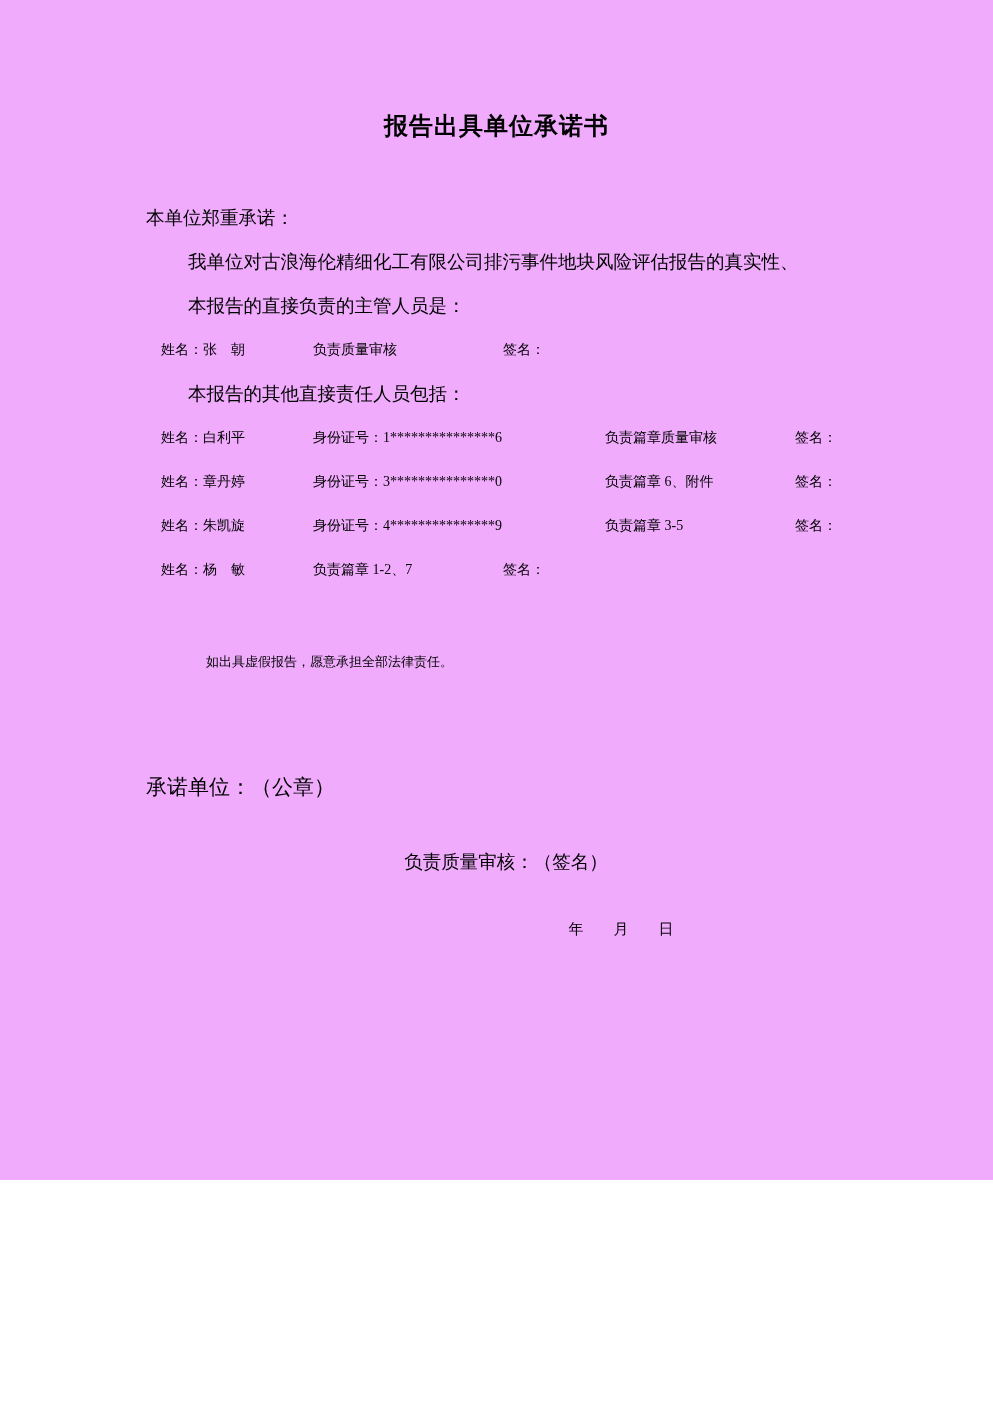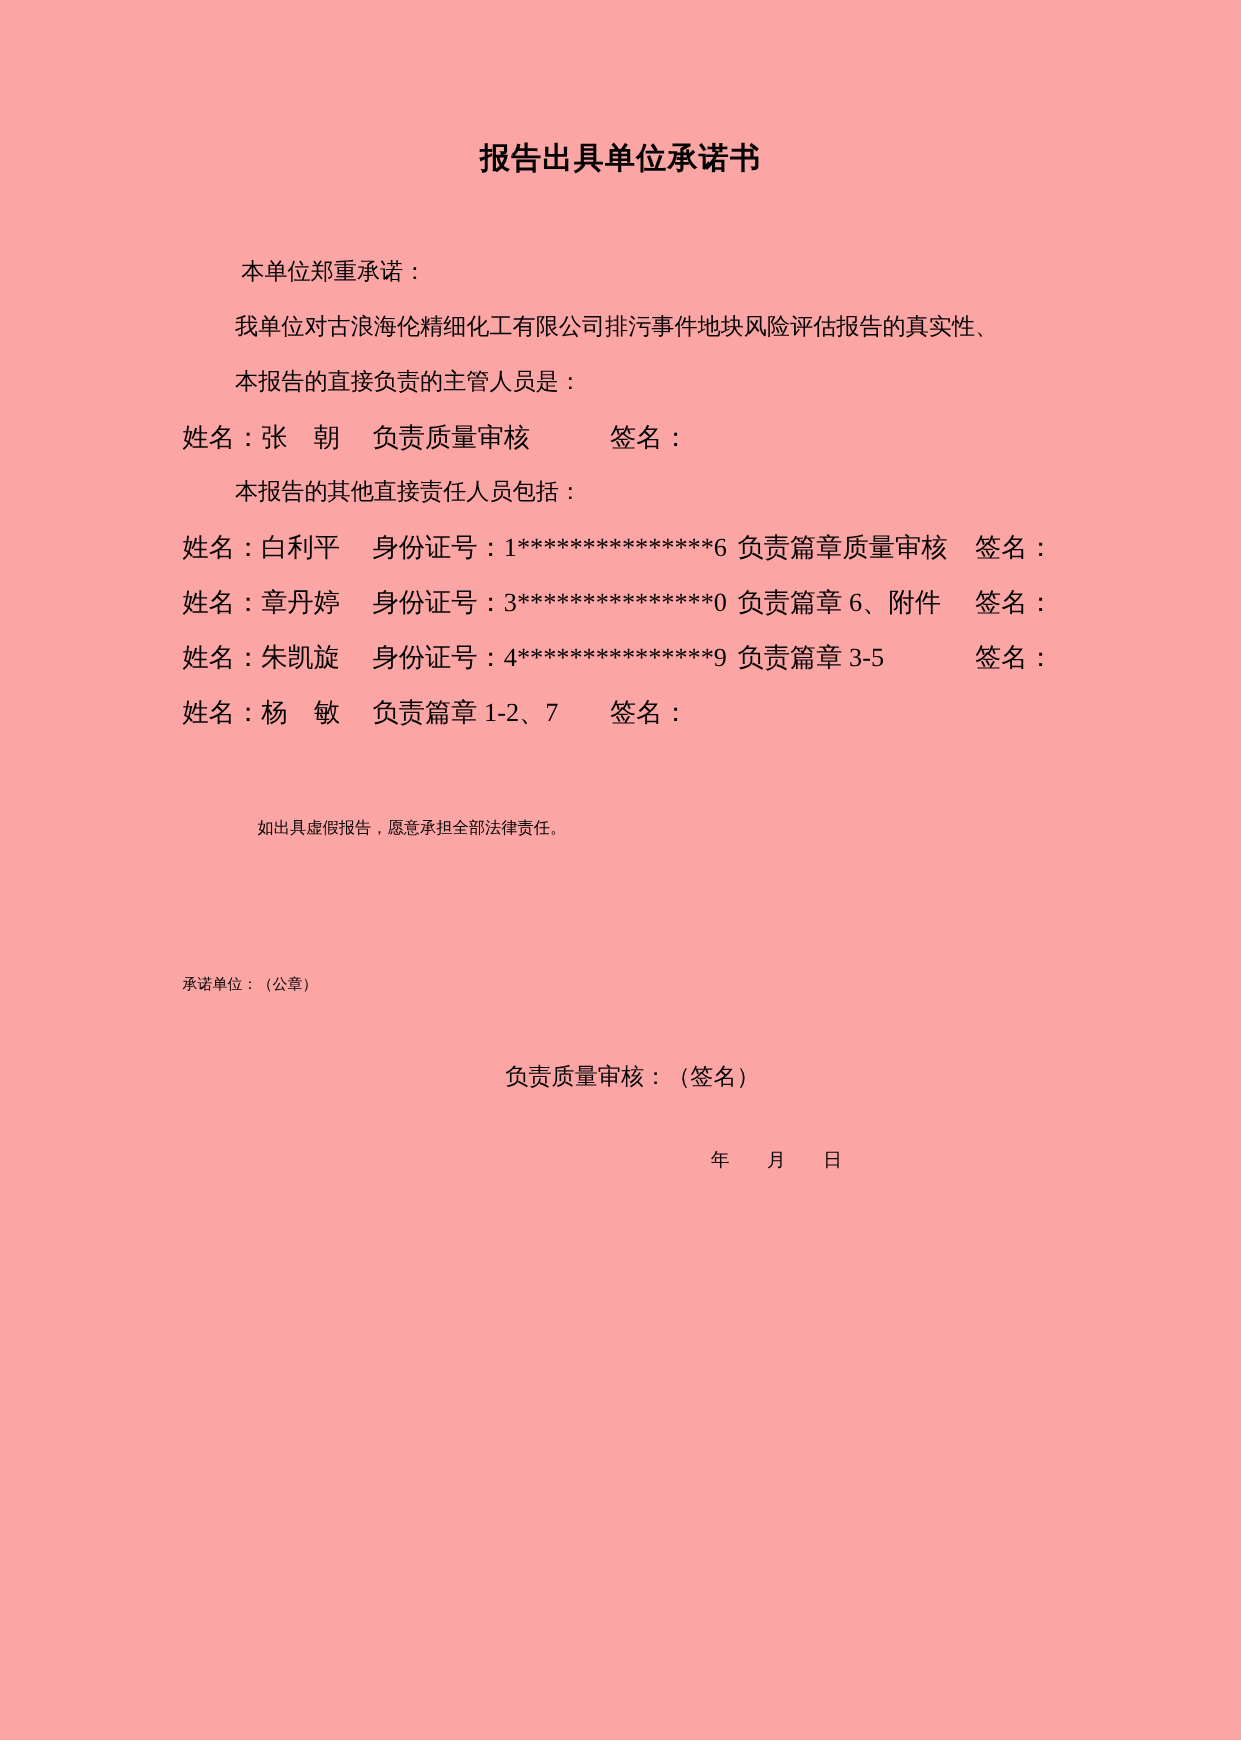--- a/index.html
+++ b/index.html
@@ -7,22 +7,22 @@
     padding: 0;
     background: #ffffff;
   }
   body {
     font-family: "Liberation Serif", "DejaVu Serif", serif;
     color: #000000;
   }
   .page {
     position: relative;
     width: 993px;
-    height: 1392px;
-    background: #fca5a5;
+    height: 1180px;
+    background: #f0abfc;
     overflow: hidden;
     box-sizing: border-box;
   }
   .doc-title {
     position: absolute;
     top: 110px;
     left: 0;
     width: 993px;
     text-align: center;
     font-size: 24px;
@@ -34,34 +34,34 @@
     position: absolute;
     left: 146px;
     top: 196px;
     width: 720px;
   }
   .line {
     font-size: 18.5px;
     line-height: 44px;
     white-space: pre;
     font-family: "Liberation Serif", "DejaVu Serif", serif;
-    margin-left: 47px;
   }
   .para {
     font-size: 18.5px;
     line-height: 44px;
     text-indent: 42px;
     font-family: "Liberation Serif", "DejaVu Serif", serif;
   }
   
   .person-row {
     display: flex;
-    font-size: 21px;
+    font-size: 14px;
     line-height: 44px;
     white-space: pre;
+    margin-left: 15px;
   }
   .col-name {
     width: 152px;
     flex: 0 0 152px;
   }
   .col-id {
     width: 292px;
     flex: 0 0 292px;
   }
   .col-duty {
@@ -77,21 +77,21 @@
     top: 640px;
     width: 720px;
     font-size: 13px;
     line-height: 44px;
     text-indent: 60px;
   }
   .unit-line {
     position: absolute;
     left: 146px;
     top: 765px;
-    font-size: 12px;
+    font-size: 21px;
     line-height: 44px;
     white-space: pre;
     text-align: right;
   }
   .legal-line {
     position: absolute;
     left: 146px;
     top: 840px;
     width: 720px;
     font-size: 18.5px;

